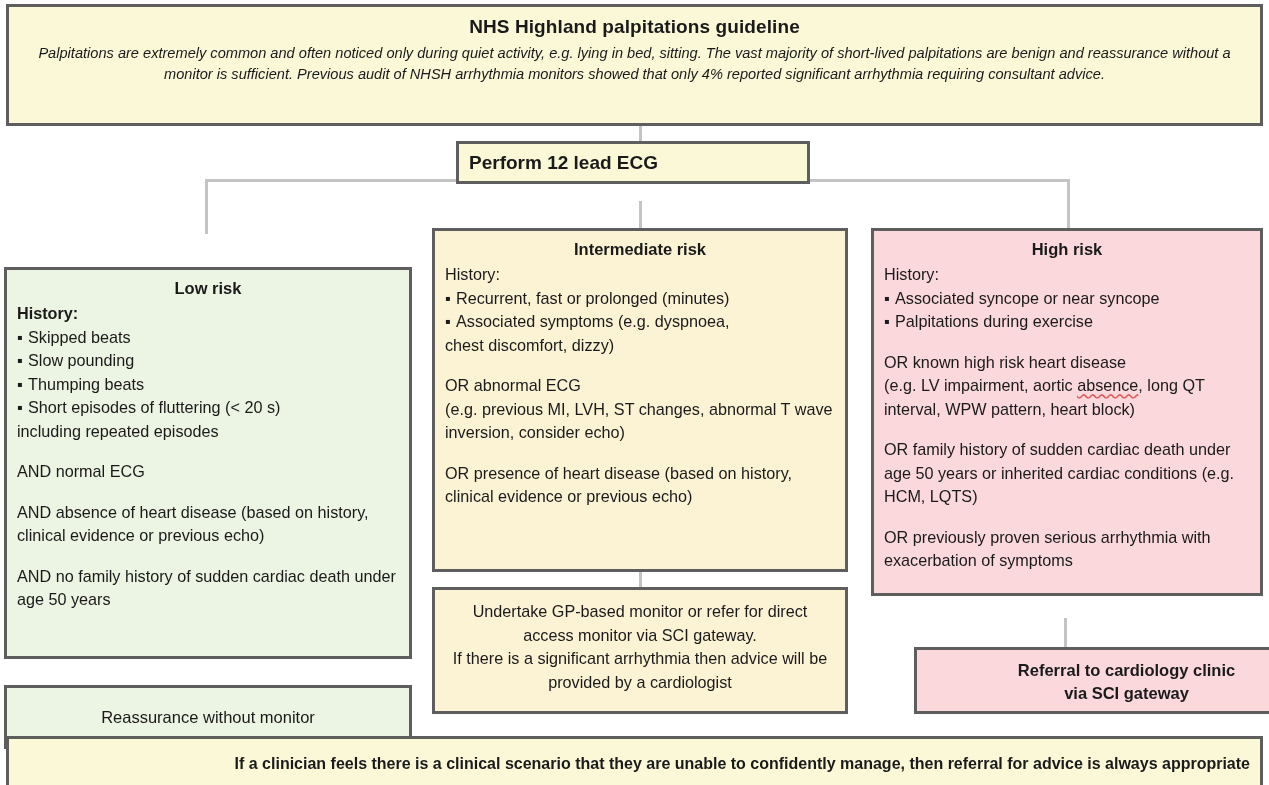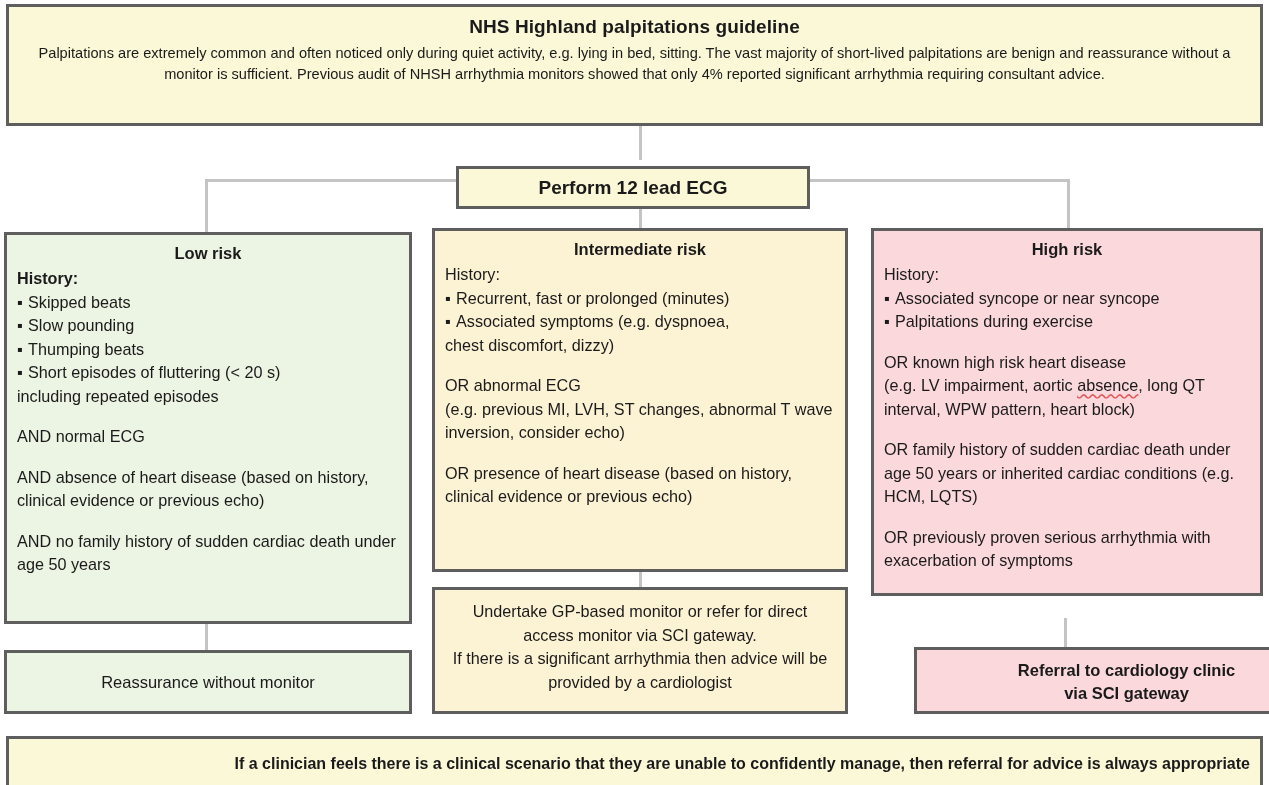--- a/index.html
+++ b/index.html
@@ -18,41 +18,41 @@
   .canvas { position: absolute; inset: 0; border-radius: 9px; }
 
   
   .box {
     position: absolute;
     border: 3px solid #5e5e5e;
     padding: 6px 10px;
   }
   .cream  { background: #fbf8d8; }
   .cream2 { background: #fcf2d4; }
-  .green  { background: #ecf4e3; }
+  .green  { background: #ecf4e3; margin-top: 35px; }
   .pink   { background: #fbd8dc; }
 
   
   #header-box {
     left: 6px; top: 4px; width: 1257px; height: 122px;
     padding: 6px 14px 0 14px;
     text-align: center;
   }
   #header-box .title {
     font-size: 19px; font-weight: bold; line-height: 28px;
     letter-spacing: .1px;
   }
   #header-box .body {
-    font-size: 14.6px; line-height: 21px; margin-top: 2px;
+    font-size: 14.6px; line-height: 21px; margin-top: 2px; font-style: italic;
   }
 
   
   #ecg-box {
-    left: 456px; top: 166px; width: 354px; height: 43px;
-    display: flex; align-items: center; justify-content: center;
+    left: 456px; top: 141px; width: 354px; height: 43px;
+    display: flex; align-items: center; justify-content: flex-start;
   }
   #ecg-box .label { font-size: 19px; font-weight: bold; }
 
   
   .conn { position: absolute; background: #c4c4c4; }
   #conn-header-ecg   { left: 639px; top: 126px; width: 3px;  height: 34px; }
   #conn-ecg-down     { left: 639px; top: 201px; width: 3px;  height: 32px; }
   #conn-ecg-left-h   { left: 205px; top: 179px; width: 253px; height: 3px; }
   #conn-ecg-left-v   { left: 205px; top: 179px; width: 3px;  height: 55px; }
   #conn-ecg-right-h  { left: 808px; top: 179px; width: 262px; height: 3px; }

